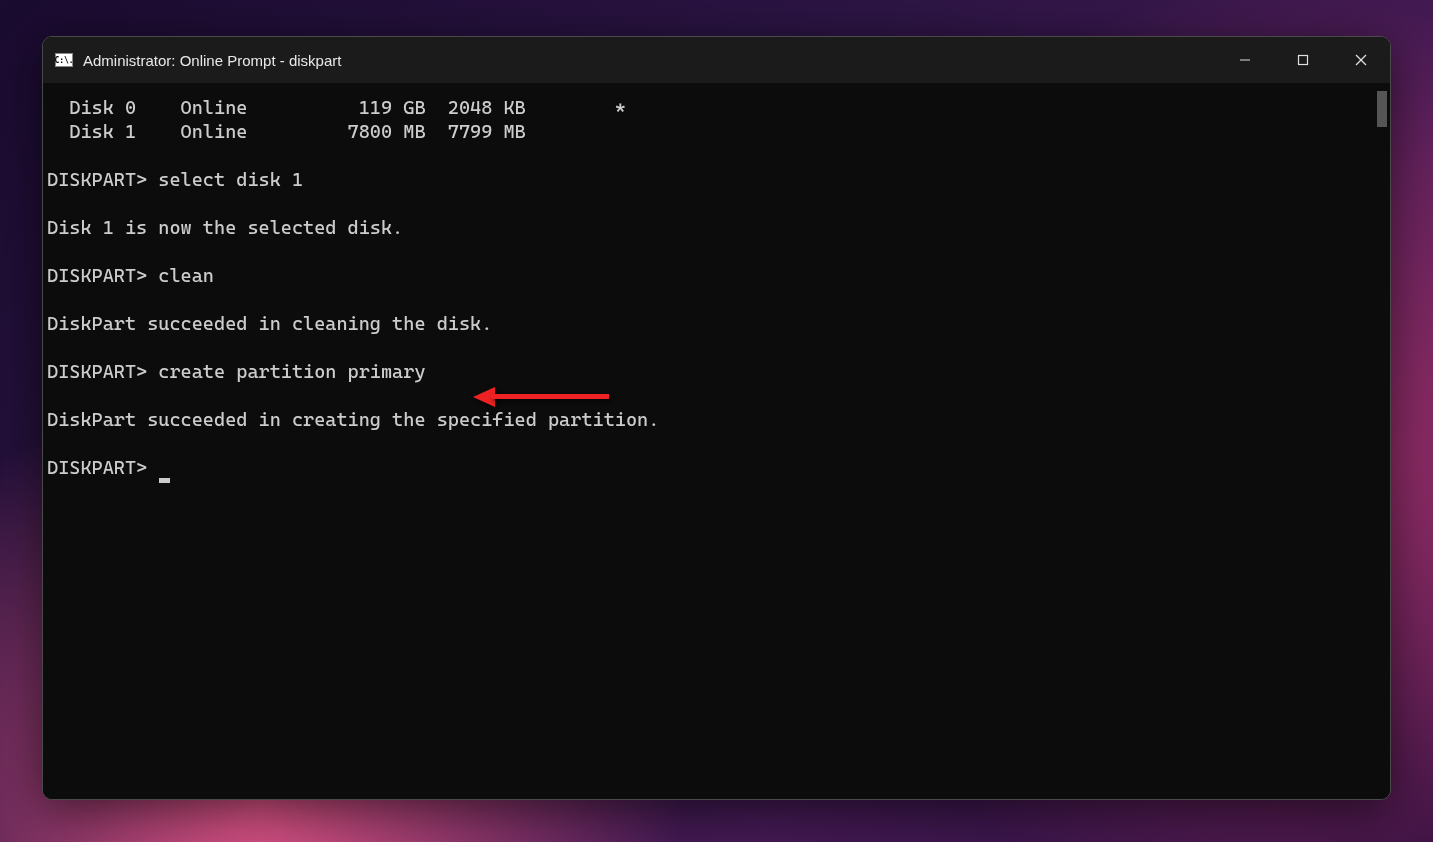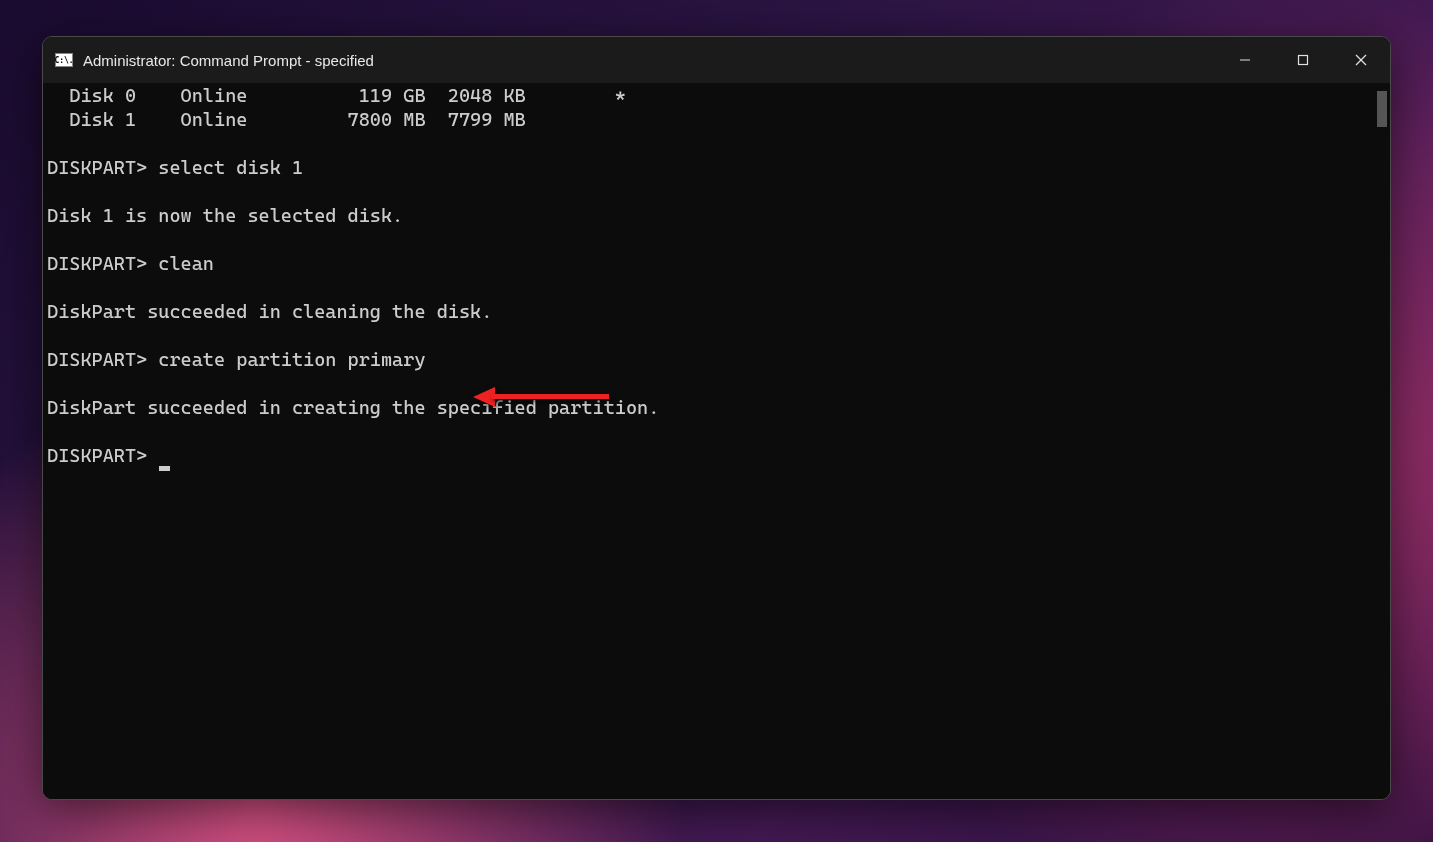--- a/index.html
+++ b/index.html
@@ -63,21 +63,21 @@
     cursor: pointer;
   }
   .terminal-body {
     position: absolute;
     top: 46px; left: 0; right: 0; bottom: 0;
     background: #0c0c0c;
     color: #cccccc;
     font-family: Consolas, 'Cascadia Mono', monospace;
     font-size: 19px;
     line-height: 24px;
-    padding: 0 4px;
+    padding: 12px 4px;
     white-space: pre;
     overflow: hidden;
   }
   .scroll-thumb {
     position: absolute;
     right: 3px; top: 54px;
     width: 10px; height: 36px;
     background: #555;
     border-radius: 0;
   }
@@ -116,21 +116,21 @@
 </style>
 </head>
 <body>
 
 <div class="bg-swirl"></div>
 
 <div class="window">
 
   <div class="titlebar">
     <span class="titlebar-icon">C:\.</span>
-    <span>Administrator: Command Prompt - specified</span>
+    <span>Administrator: Online Prompt - diskpart</span>
     <div class="window-controls">
       <div class="win-btn">
         <svg width="12" height="12" viewBox="0 0 12 12">
             <line x1="1" y1="6" x2="11" y2="6" stroke="currentColor" stroke-width="1.2"></line>
           </svg>
       </div>
       <div class="win-btn">
         <svg width="12" height="12" viewBox="0 0 12 12">
             <rect x="1.5" y="1.5" width="9" height="9" stroke="currentColor" stroke-width="1.2" fill="none"></rect>
           </svg>

